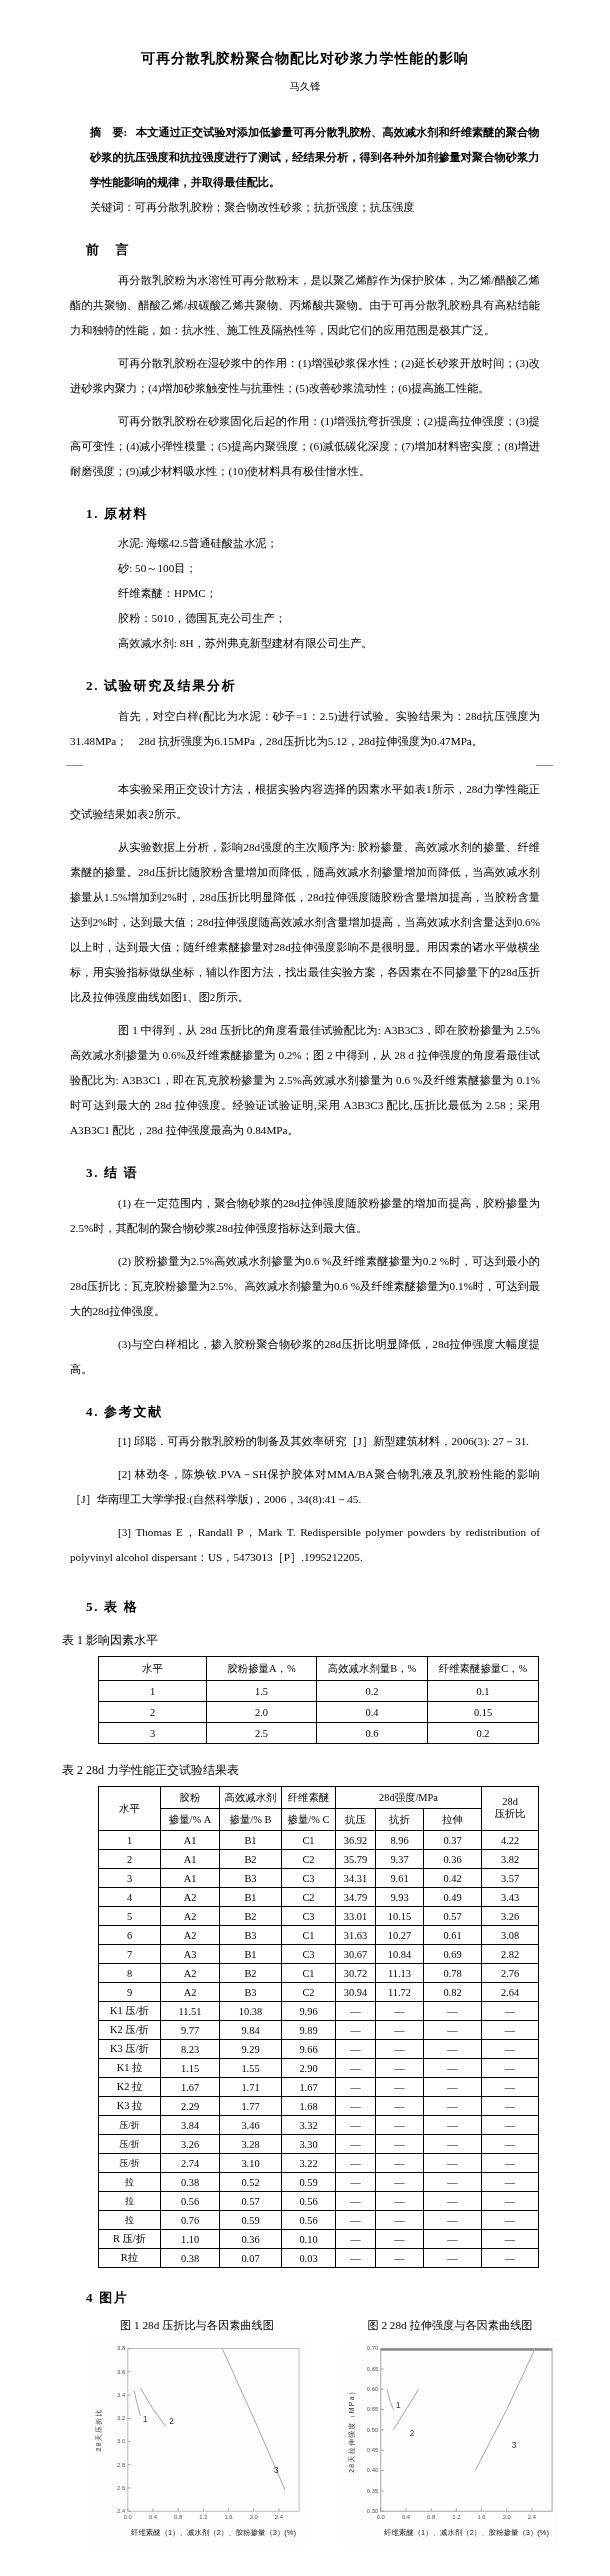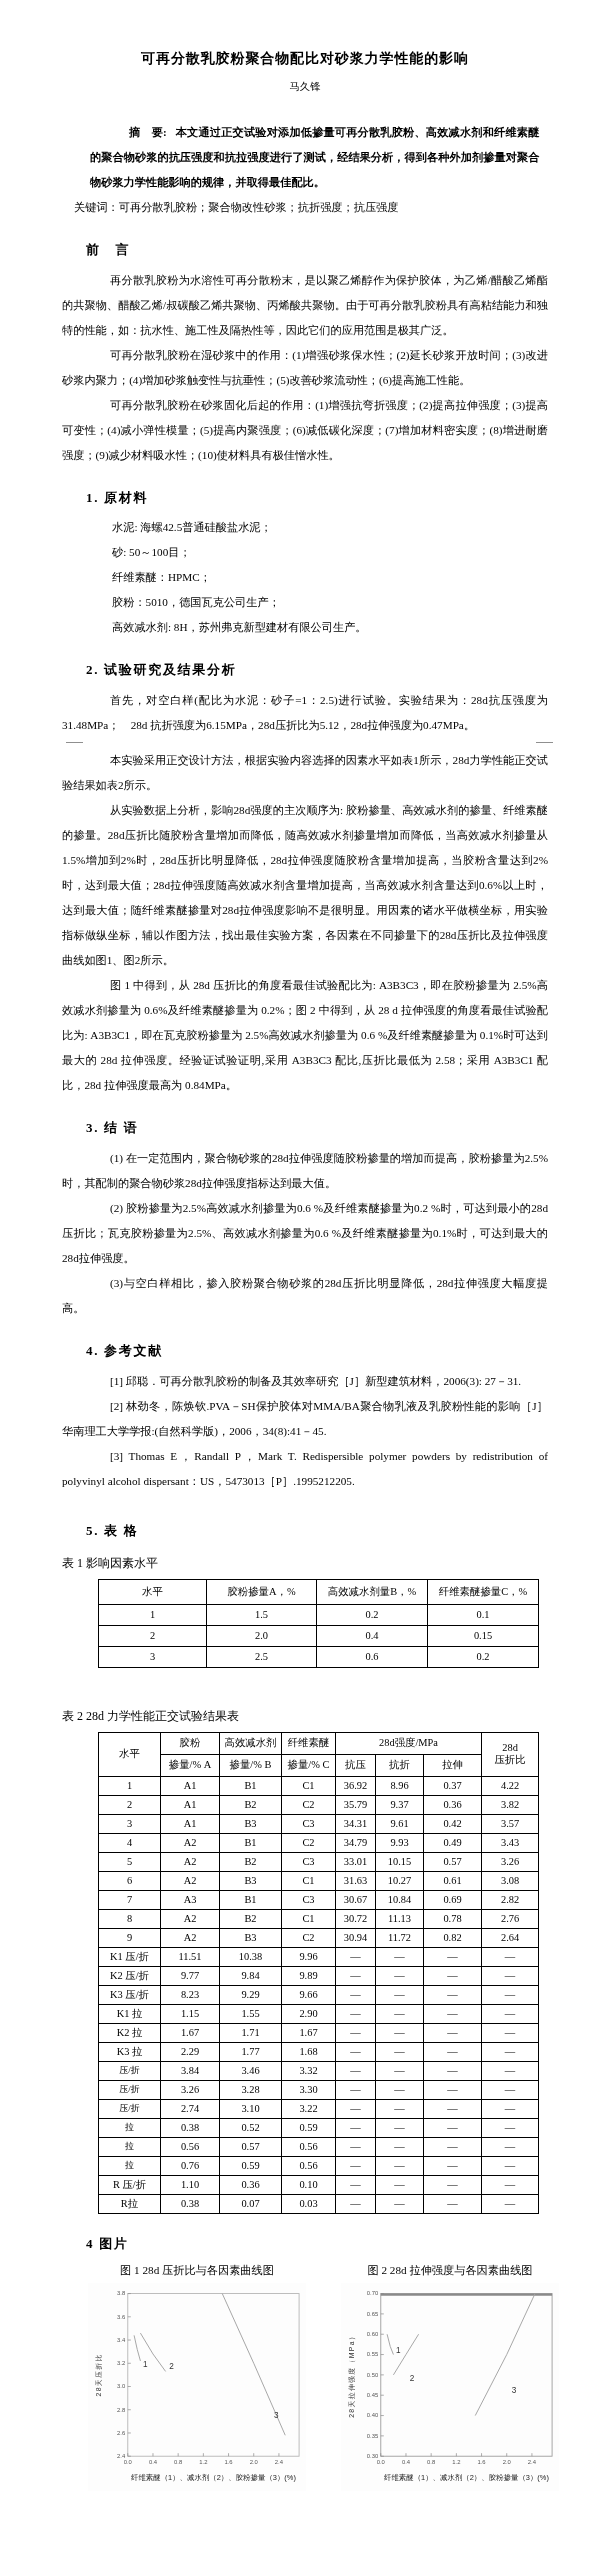--- a/index.html
+++ b/index.html
@@ -17,30 +17,30 @@
   .title{
     font-size:14px;font-weight:bold;text-align:center;
     margin:0 0 12px 0;letter-spacing:0.9px;
   }
   .author{font-size:10.4px;text-align:center;margin:0 0 26px 0;}
   .abstract{
     margin:0 8.7px 0 28px;
     font-size:11.2px;font-weight:bold;line-height:25px;
     text-align:justify;
   }
-  .abstract .lab{font-weight:bold;margin-right:8.7px;margin-left:39px;}
-  .keywords{margin:0 0 0 12px;font-size:11.2px;line-height:25px;font-weight:normal;}
+  .abstract .lab{font-weight:bold;margin-right:8.7px;}
+  .keywords{margin:0 0 0 28px;font-size:11.2px;line-height:25px;font-weight:normal;}
   h2.sec{
     font-size:13px;font-weight:bold;margin:21px 0 8.7px 24px;letter-spacing:1.7px;
   }
   .para,.concl,.ref{
-    font-size:11.2px;line-height:25px;margin:0;
+    font-size:11.2px;line-height:25px;margin:8px;
     text-align:justify;text-indent:48px;
   }
-  .mat-list{margin:0;}
+  .mat-list{margin:6px;}
   .mat-list p{font-size:11.2px;line-height:25px;margin:0 0 0 50px;}
   .pagebreak{position:relative;height:7px;margin:1.7px 0;}
   .pagebreak span{position:absolute;top:2.6px;width:17.3px;border-top:1.7px solid #8f8f8f;}
   .pagebreak .l{left:3.5px;}
   .pagebreak .r{right:-5.2px;}
   .tbl-caption{font-size:12px;margin:15.6px 0 7px 0;width:478px;}
   table.doc{
     border-collapse:collapse;margin:0 0 5.2px 36px;
     font-size:10.4px;table-layout:fixed;
   }
@@ -152,21 +152,21 @@
         </tr>
         <tr>
           <td>3</td>
           <td>2.5</td>
           <td>0.6</td>
           <td>0.2</td>
         </tr>
       </tbody>
   </table>
 
-  <div class="tbl-caption" style="margin-top:40px;">表 2 28d 力学性能正交试验结果表</div>
+  <div class="tbl-caption" style="margin-top:18px;">表 2 28d 力学性能正交试验结果表</div>
   <table class="doc t2">
     <colgroup>
       <col style="width:62px">
         <col style="width:59px">
         <col style="width:62px">
         <col style="width:54px">
       <col style="width:40px">
         <col style="width:48px">
         <col style="width:58px">
         <col style="width:57px">

